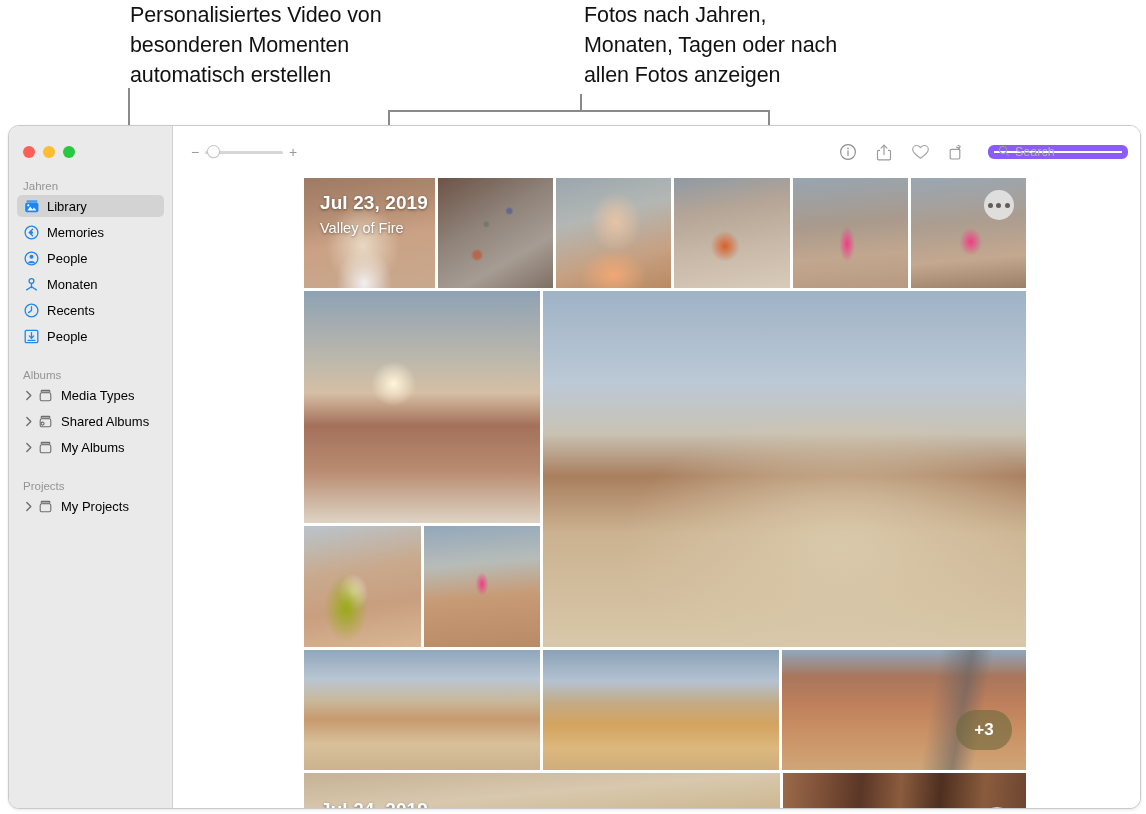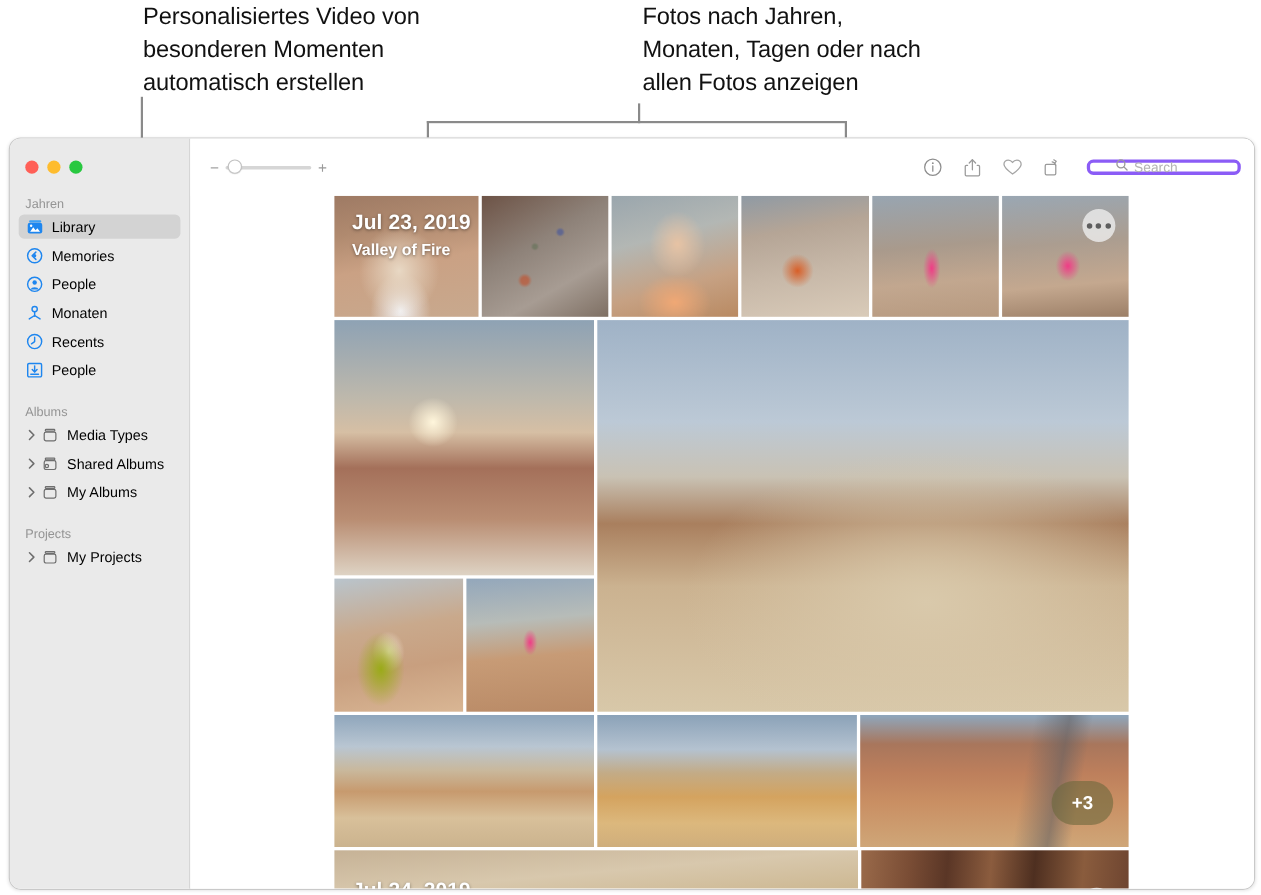--- a/index.html
+++ b/index.html
@@ -155,24 +155,24 @@
 
   #toolbar-right {
     margin-left: auto;
     display: flex; align-items: center; gap: 16px;
   }
   .tb-icon { width: 20px; height: 22px; display: flex; align-items: center; justify-content: center; cursor: default; }
   .tb-icon svg { display: block; }
 
   #search-field {
     width: 140px; height: 14px;
-    border: 3px solid #8b5cf6;
+    border: 6px solid #8b5cf6;
     border-radius: 6px;
     display: flex; align-items: center;
-    padding: 0 23px;
+    padding: 0 4px;
     gap: 5px;
     margin-left: 6px;
   }
   #search-placeholder { font-size: 12.5px; color: #b4b4b4; }
 
   
   #grid-scroll {
     position: absolute;
     left: 0; top: 52px; right: 0; bottom: 0;
     overflow: hidden;
@@ -189,21 +189,21 @@
   
   .day-label {
     position: absolute;
     left: 16px; top: 14px;
     z-index: 5;
     color: #ffffff;
     text-shadow: 0 1px 3px rgba(0,0,0,0.45);
     pointer-events: none;
   }
   .day-title { font-size: 19px; font-weight: 700; letter-spacing: 0.1px; }
-  .day-sub  { font-size: 14.5px; font-weight: 700; margin-top: 6px; }
+  .day-sub  { font-size: 14.5px; font-weight: 400; margin-top: 6px; }
 
   .more-btn {
     position: absolute;
     right: 12px; top: 12px;
     width: 30px; height: 30px;
     border-radius: 50%;
     background: rgba(235,235,235,0.82);
     display: flex; align-items: center; justify-content: center;
     gap: 3.5px;
     z-index: 6;

